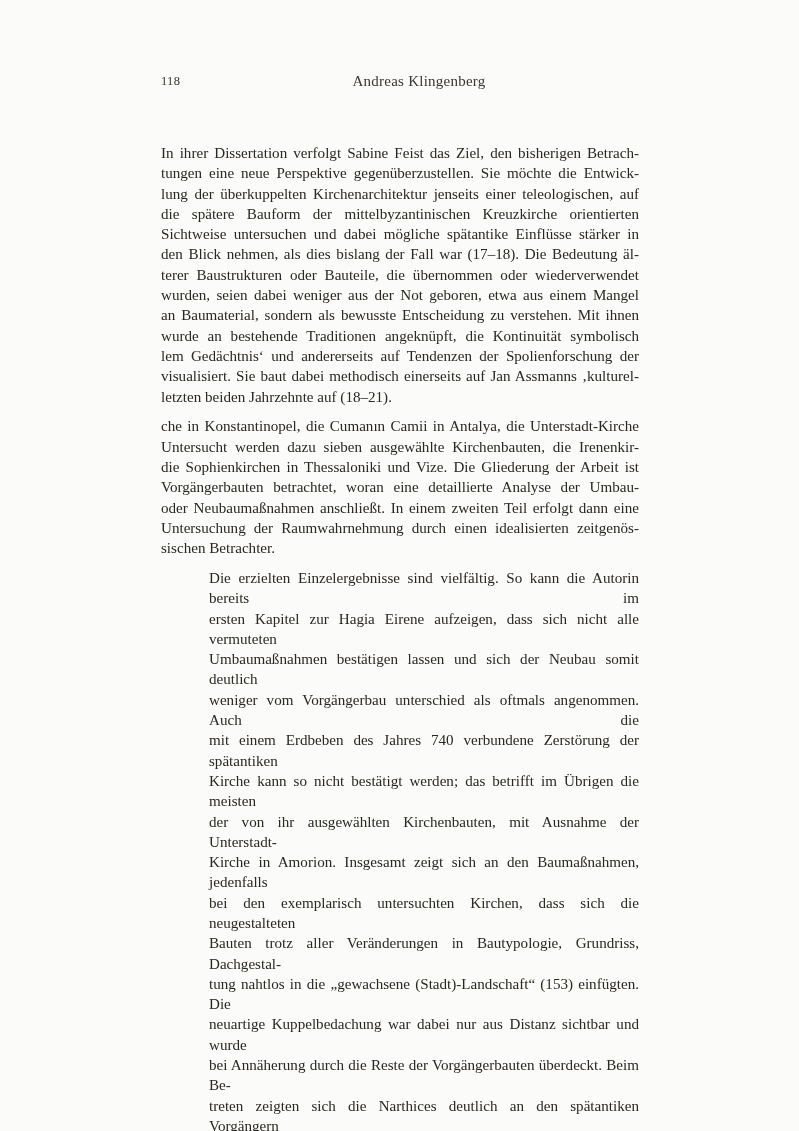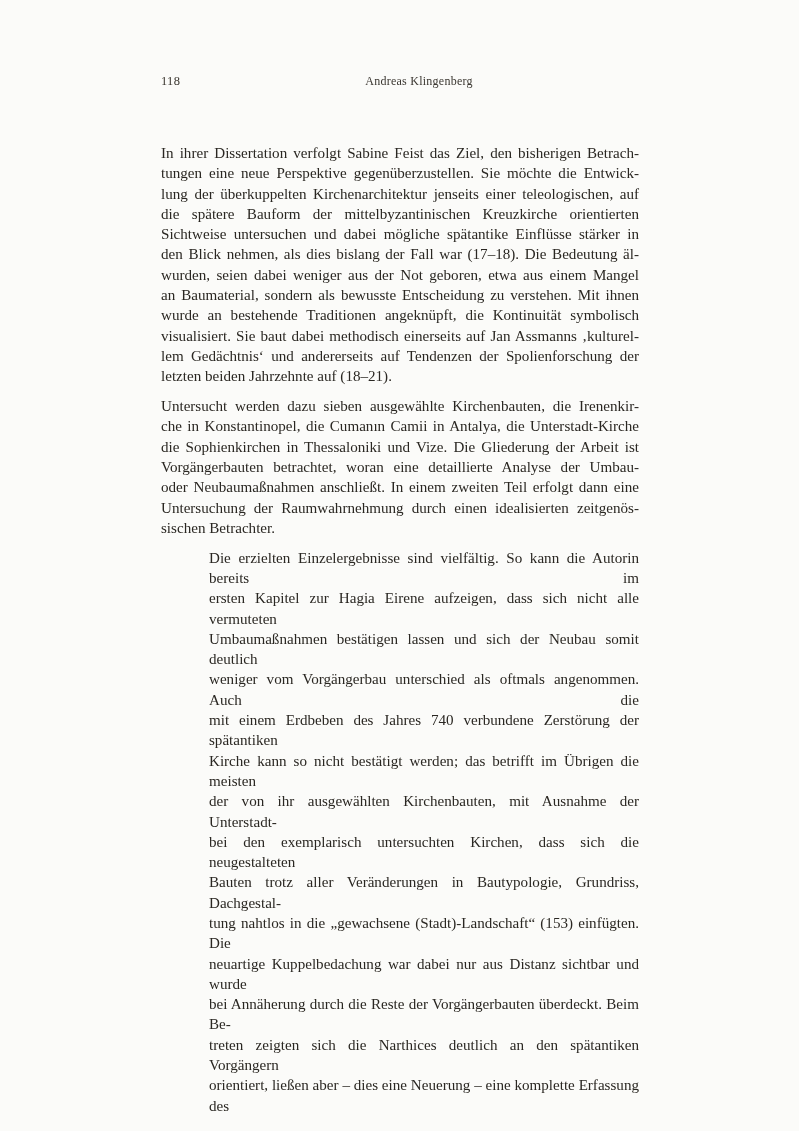--- a/index.html
+++ b/index.html
@@ -38,21 +38,21 @@
     line-height: 18px;
     letter-spacing: 0.3px;
     color: #3a3630;
   }
   .running-head {
     position: absolute;
     left: 0;
     top: 0;
     width: 478px;
     text-align: center;
-    font-size: 12px;
+    font-size: 15px;
     line-height: 18px;
     letter-spacing: 0.25px;
     color: #3a3630;
     text-indent: 38px;
   }
   
   .textblock {
     position: absolute;
     left: 161px;
     top: 143px;
@@ -92,44 +92,46 @@
   </div>
 
   <div class="textblock">
     <p class="para">
         <span class="ln">In ihrer Dissertation verfolgt Sabine Feist das Ziel, den bisherigen Betrach-</span>
         <span class="ln">tungen eine neue Perspektive gegenüberzustellen. Sie möchte die Entwick-</span>
         <span class="ln">lung der überkuppelten Kirchenarchitektur jenseits einer teleologischen, auf</span>
         <span class="ln">die spätere Bauform der mittelbyzantinischen Kreuzkirche orientierten</span>
         <span class="ln">Sichtweise untersuchen und dabei mögliche spätantike Einflüsse stärker in</span>
         <span class="ln">den Blick nehmen, als dies bislang der Fall war (17–18). Die Bedeutung äl-</span>
+        <span class="ln">terer Baustrukturen oder Bauteile, die übernommen oder wiederverwendet</span>
         <span class="ln">wurden, seien dabei weniger aus der Not geboren, etwa aus einem Mangel</span>
         <span class="ln">an Baumaterial, sondern als bewusste Entscheidung zu verstehen. Mit ihnen</span>
         <span class="ln">wurde an bestehende Traditionen angeknüpft, die Kontinuität symbolisch</span>
+        <span class="ln">lem Gedächtnis‘ und andererseits auf Tendenzen der Spolienforschung der</span>
         <span class="ln">visualisiert. Sie baut dabei methodisch einerseits auf Jan Assmanns ‚kulturel-</span>
-        <span class="ln">lem Gedächtnis‘ und andererseits auf Tendenzen der Spolienforschung der</span>
         <span class="ln last">letzten beiden Jahrzehnte auf (18–21).</span>
       </p>
     <p class="para">
+        <span class="ln">che in Konstantinopel, die Cumanın Camii in Antalya, die Unterstadt-Kirche</span>
         <span class="ln">Untersucht werden dazu sieben ausgewählte Kirchenbauten, die Irenenkir-</span>
-        <span class="ln">che in Konstantinopel, die Cumanın Camii in Antalya, die Unterstadt-Kirche</span>
         <span class="ln">die Sophienkirchen in Thessaloniki und Vize. Die Gliederung der Arbeit ist</span>
         <span class="ln">Vorgängerbauten betrachtet, woran eine detaillierte Analyse der Umbau-</span>
         <span class="ln">oder Neubaumaßnahmen anschließt. In einem zweiten Teil erfolgt dann eine</span>
         <span class="ln">Untersuchung der Raumwahrnehmung durch einen idealisierten zeitgenös-</span>
         <span class="ln last">sischen Betrachter.</span>
       </p>
     <p class="para">
         <span class="ln">Die erzielten Einzelergebnisse sind vielfältig. So kann die Autorin bereits im</span>
         <span class="ln">ersten Kapitel zur Hagia Eirene aufzeigen, dass sich nicht alle vermuteten</span>
         <span class="ln">Umbaumaßnahmen bestätigen lassen und sich der Neubau somit deutlich</span>
         <span class="ln">weniger vom Vorgängerbau unterschied als oftmals angenommen. Auch die</span>
         <span class="ln">mit einem Erdbeben des Jahres 740 verbundene Zerstörung der spätantiken</span>
         <span class="ln">Kirche kann so nicht bestätigt werden; das betrifft im Übrigen die meisten</span>
         <span class="ln">der von ihr ausgewählten Kirchenbauten, mit Ausnahme der Unterstadt-</span>
+        <span class="ln">Kirche in Amorion. Insgesamt zeigt sich an den Baumaßnahmen, jedenfalls</span>
         <span class="ln">bei den exemplarisch untersuchten Kirchen, dass sich die neugestalteten</span>
         <span class="ln">Bauten trotz aller Veränderungen in Bautypologie, Grundriss, Dachgestal-</span>
         <span class="ln">tung nahtlos in die „gewachsene (Stadt)-Landschaft“ (153) einfügten. Die</span>
         <span class="ln">neuartige Kuppelbedachung war dabei nur aus Distanz sichtbar und wurde</span>
         <span class="ln">bei Annäherung durch die Reste der Vorgängerbauten überdeckt. Beim Be-</span>
         <span class="ln">treten zeigten sich die Narthices deutlich an den spätantiken Vorgängern</span>
         <span class="ln last">orientiert, ließen aber – dies eine Neuerung – eine komplette Erfassung des</span>
       </p>
   </div>
 

